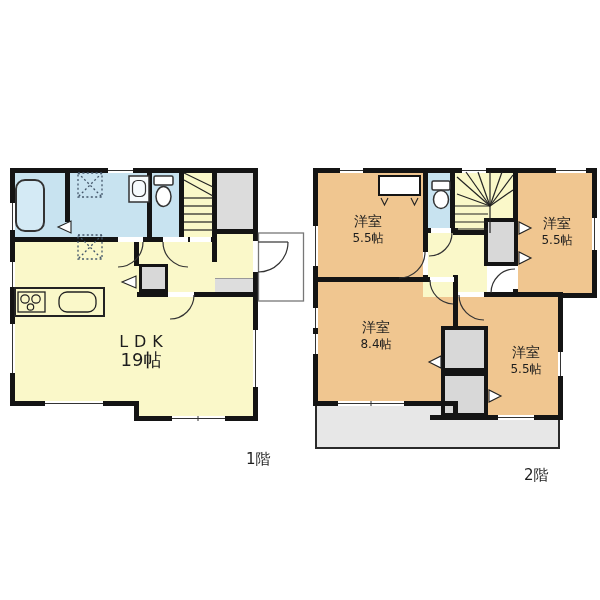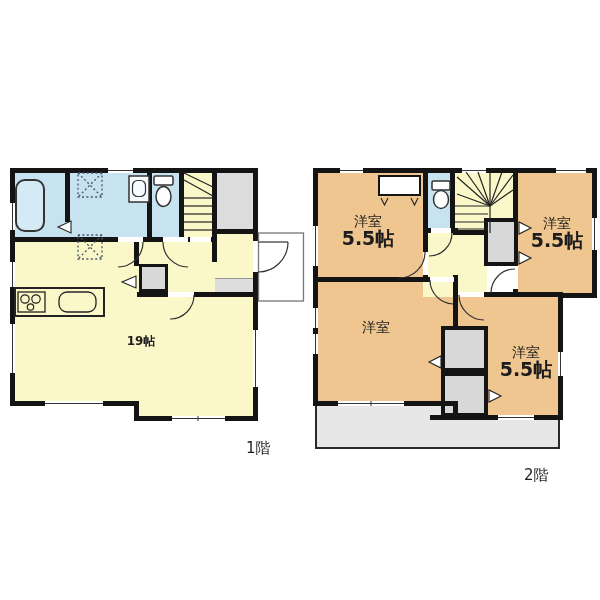--- a/index.html
+++ b/index.html
@@ -7,23 +7,23 @@
           font-family:"DejaVu Sans","Liberation Sans",sans-serif;}
   .abs{position:absolute;}
   .room{position:absolute;}
   .w{position:absolute;background:var(--wall,#141414);}
   .open{position:absolute;background:#fff;}
   .win-h{position:absolute;background:linear-gradient(to bottom,#fff 0 1.7px,#333 1.7px 2.9px,#fff 2.9px);}
   .win-v{position:absolute;background:linear-gradient(to right,#fff 0 1.7px,#333 1.7px 2.9px,#fff 2.9px);}
   .closet{position:absolute;background:var(--closet_gray,#d8d8d8);border:4px solid var(--wall,#141414);box-sizing:border-box;}
   .room-label{position:absolute;text-align:center;color:#1d1d1d;}
   .rl1{display:block;font-size:14px;line-height:17px;font-weight:500;}
-  .rl2{display:block;font-size:19px;line-height:17px;font-weight:700;}
+  .rl2{display:block;font-size:12px;line-height:17px;font-weight:400;}
   .ldk1{display:block;font-size:16px;line-height:18px;letter-spacing:6px;font-weight:500;padding-left:6px;}
-  .ldk2{display:block;font-size:12px;line-height:17px;font-weight:700;}
+  .ldk2{display:block;font-size:18px;line-height:17px;font-weight:400;}
   .floor-label{position:absolute;font-size:15px;font-weight:500;color:#1d1d1d;}
   .balcony{position:absolute;background:var(--balcony_gray,#e7e7e7);border:2px solid #2a2a2a;box-sizing:border-box;}
   .overlay{position:absolute;left:0;top:0;}
 </style>
 </head>
 <body>
 
 <div class="screen">
 
   <div class="abs" style="inset:0">
@@ -213,34 +213,36 @@
       <polygon points="519,222 519,234 531,228"></polygon>
       <polygon points="519,252 519,264 531,258"></polygon>
       <polygon points="441,356 441,368 429,362"></polygon>
       <polygon points="489,390 489,402 501,396"></polygon>
       <polyline points="381,198 384.5,205 388,198" fill="none"></polyline>
       <polyline points="411,198 414.5,205 418,198" fill="none"></polyline>
     </g>
   </svg>
 
   <div class="room-label" style="left:95px;top:333px;width:92px">
+    <span class="ldk1">LDK</span>
     <span class="ldk2">19帖</span>
   </div>
-  <div class="floor-label" style="left:246px;top:439px">1階</div>
+  <div class="floor-label" style="left:246px;top:450px">1階</div>
 
   <div class="room-label" style="left:320px;top:213px;width:96px">
     <span class="rl1">洋室</span>
     <span class="rl2">5.5帖</span>
   </div>
   <div class="room-label" style="left:509px;top:215px;width:96px">
     <span class="rl1">洋室</span>
     <span class="rl2">5.5帖</span>
   </div>
   <div class="room-label" style="left:328px;top:319px;width:96px">
     <span class="rl1">洋室</span>
+    <span class="rl2">8.4帖</span>
   </div>
   <div class="room-label" style="left:480px;top:344px;width:92px">
     <span class="rl1">洋室</span>
     <span class="rl2">5.5帖</span>
   </div>
   <div class="floor-label" style="left:524px;top:466px">2階</div>
 
 </div>
 
 </body></html>

